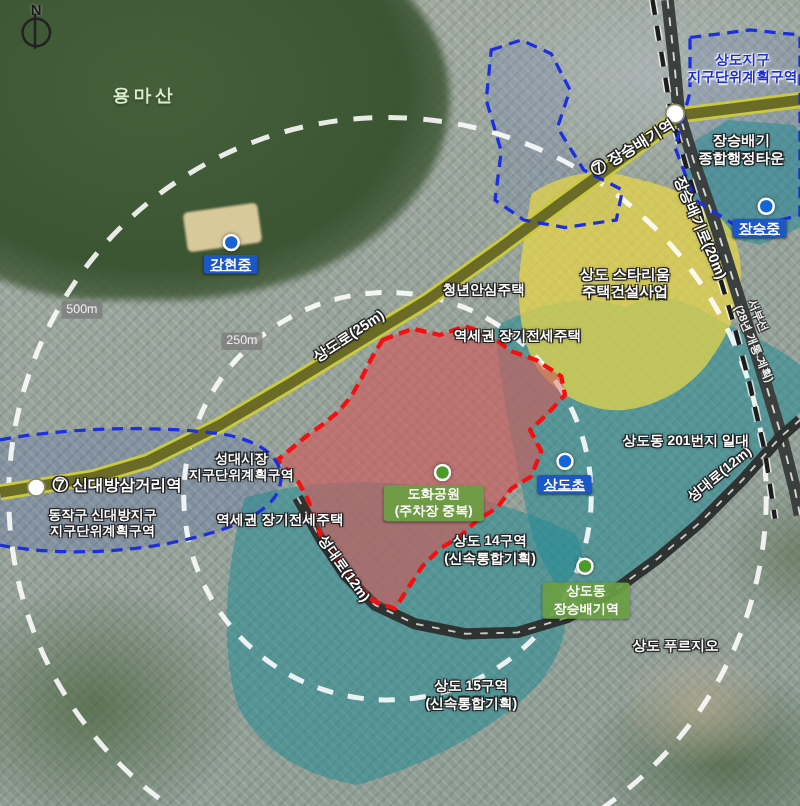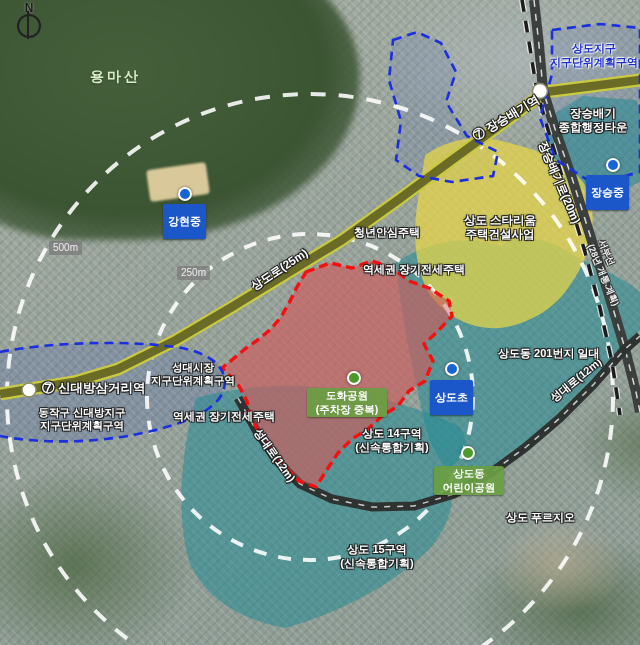--- a/index.html
+++ b/index.html
@@ -10,21 +10,21 @@
   #tex{position:absolute;inset:0;
     background:
      repeating-linear-gradient(45deg, rgba(255,255,255,0.10) 0 2px, rgba(0,0,0,0) 2px 6px),
      repeating-linear-gradient(-45deg, rgba(40,60,55,0.10) 0 2px, rgba(0,0,0,0) 2px 7px),
      repeating-linear-gradient(90deg, rgba(110,130,125,0.09) 0 3px, rgba(0,0,0,0) 3px 9px);}
   svg.overlay{position:absolute;left:0;top:0;}
   .lbl{position:absolute;color:#fff;font-weight:bold;font-size:11px;line-height:1.25;white-space:nowrap;
        text-shadow:-1px -1px 0 #222,1px -1px 0 #222,-1px 1px 0 #222,1px 1px 0 #222,0 0 3px rgba(0,0,0,.8);}
   .ctr{text-align:center;white-space:normal;}
   .badge-blue{position:absolute;background:#1b57c8;color:#fff;font-weight:bold;font-size:11px;
-       padding:10px 5px;border-radius:2px;box-shadow:0 1px 2px rgba(0,0,0,.5);white-space:nowrap;}
+       padding:0 5px;border-radius:2px;box-shadow:0 1px 2px rgba(0,0,0,.5);white-space:nowrap;text-decoration:underline;}
   .badge-green{position:absolute;background:rgba(106,158,66,0.92);color:#fff;font-weight:bold;font-size:10.5px;
        padding:1px 4px;border-radius:3px;text-align:center;line-height:1.3;box-shadow:0 1px 2px rgba(0,0,0,.4);}
   .badge-scale{position:absolute;background:rgba(125,125,125,0.8);color:#eee;font-size:10px;
        padding:0 4px;border-radius:2px;line-height:14px;}
   .dot{position:absolute;width:10px;height:10px;border-radius:50%;border:2px solid #fff;
        box-shadow:0 0 3px rgba(0,0,0,.55);}
   .dot.blue{background:#1565d8;} .dot.green{background:#4c9a2a;}
   .rot{transform-origin:0 50%;}
   .site-title{position:absolute;color:#e8130f;font-weight:bold;font-size:22px;letter-spacing:1px;
        text-shadow:0 0 3px rgba(255,255,255,.9),1px 1px 2px rgba(255,255,255,.8),-1px -1px 2px rgba(255,255,255,.8);}
@@ -169,18 +169,18 @@
 
   <div class="dot green" style="left:347px;top:371px;"></div>
   <div class="badge-green" style="left:307px;top:388px;width:72px;">
     <span>도화공원</span><br>
     <span>(주차장 중복)</span>
   </div>
 
   <div class="dot green" style="left:461px;top:446px;"></div>
   <div class="badge-green" style="left:434px;top:466px;width:62px;">
     <span>상도동</span><br>
-    <span>어린이공원</span>
+    <span>장승배기역</span>
   </div>
 
   <div class="lbl" style="left:506px;top:511px;">상도 푸르지오</div>
 
 </div>
 
 </body></html>

